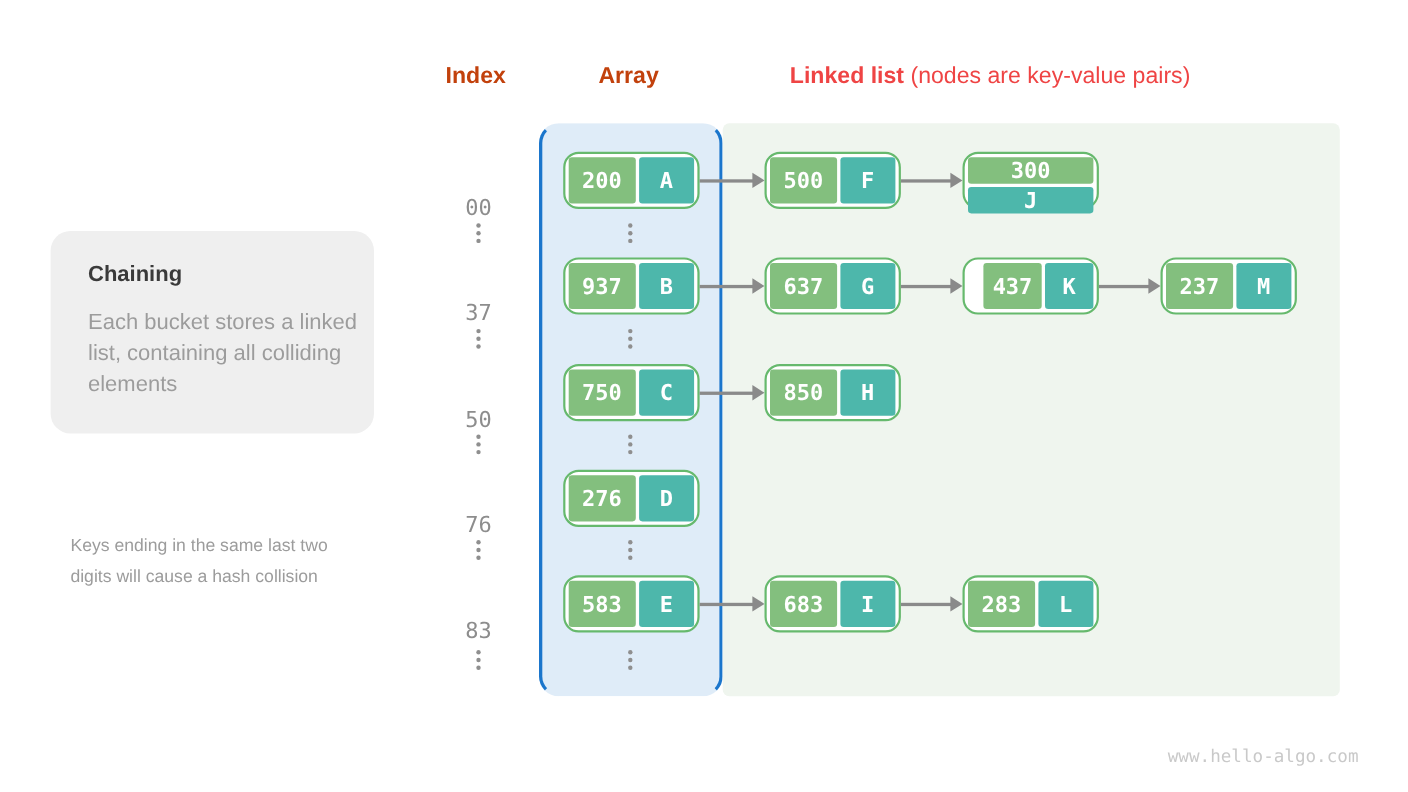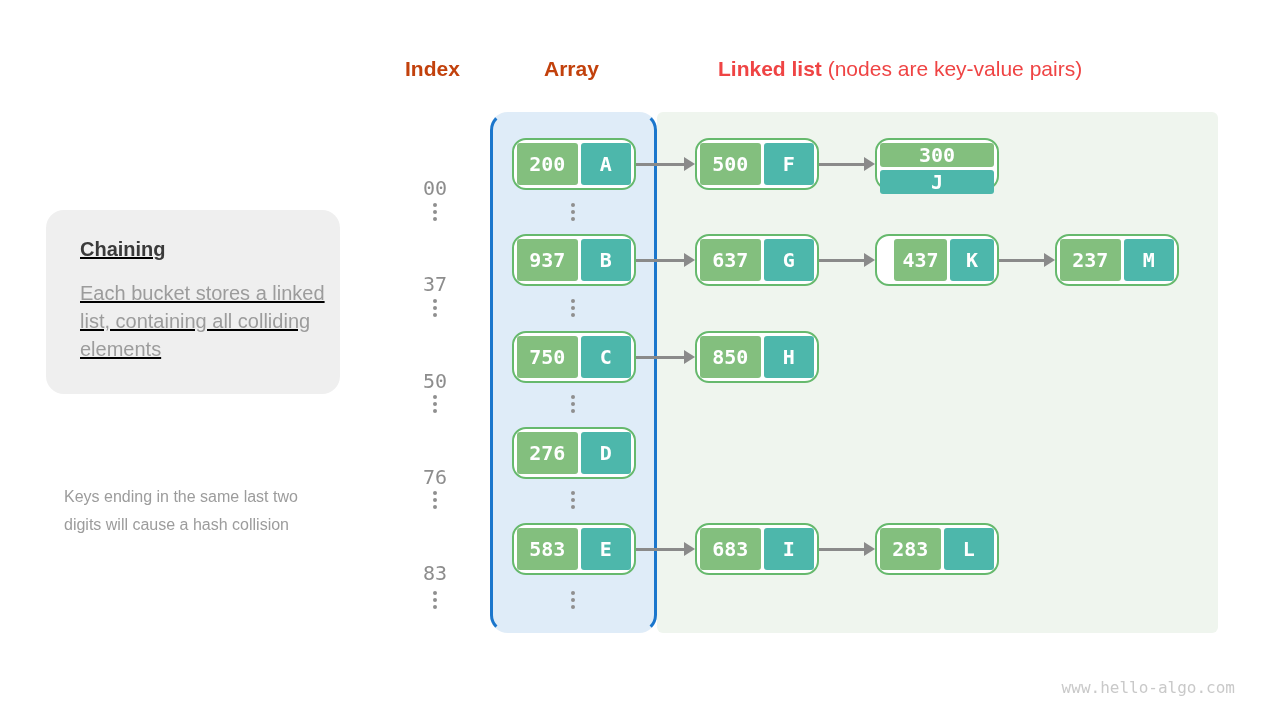--- a/index.html
+++ b/index.html
@@ -7,21 +7,21 @@
     position:relative; width:1280px; height:720px; background:#ffffff;
     font-family:"Liberation Sans", sans-serif; overflow:hidden;
   }
   
   .hdr { position:absolute; top:57px; font-size:21px; font-weight:700; color:#c2410c; white-space:nowrap; }
   .hdr-green { color:#ef4444; }
   .hdr-green .note { font-weight:400; }
   
   .card {
     position:absolute; left:46px; top:210px; width:294px; height:184px;
-    background:#efefef; border-radius:18px; box-sizing:border-box; padding:28px 46px 0 34px;text-decoration:underline;
+    background:#efefef; border-radius:18px; box-sizing:border-box; padding:28px 46px 0 34px;
   }
   .card-title { font-size:20px; font-weight:700; color:#3a3a3a; margin-bottom:18px; }
   .card-body { font-size:20px; color:#9c9c9c; line-height:28px; width:250px; }
   .hash-title { position:absolute; left:64px; top:436px; font-size:20px; color:#262626; }
   .hash-desc { position:absolute; left:64px; top:483px; font-size:16px; color:#9c9c9c; line-height:28px; width:270px; }
   
   .list-region {
     position:absolute; left:657px; top:112px; width:561px; height:521px;
     background:#eff5ee; border-radius:6px;
   }

